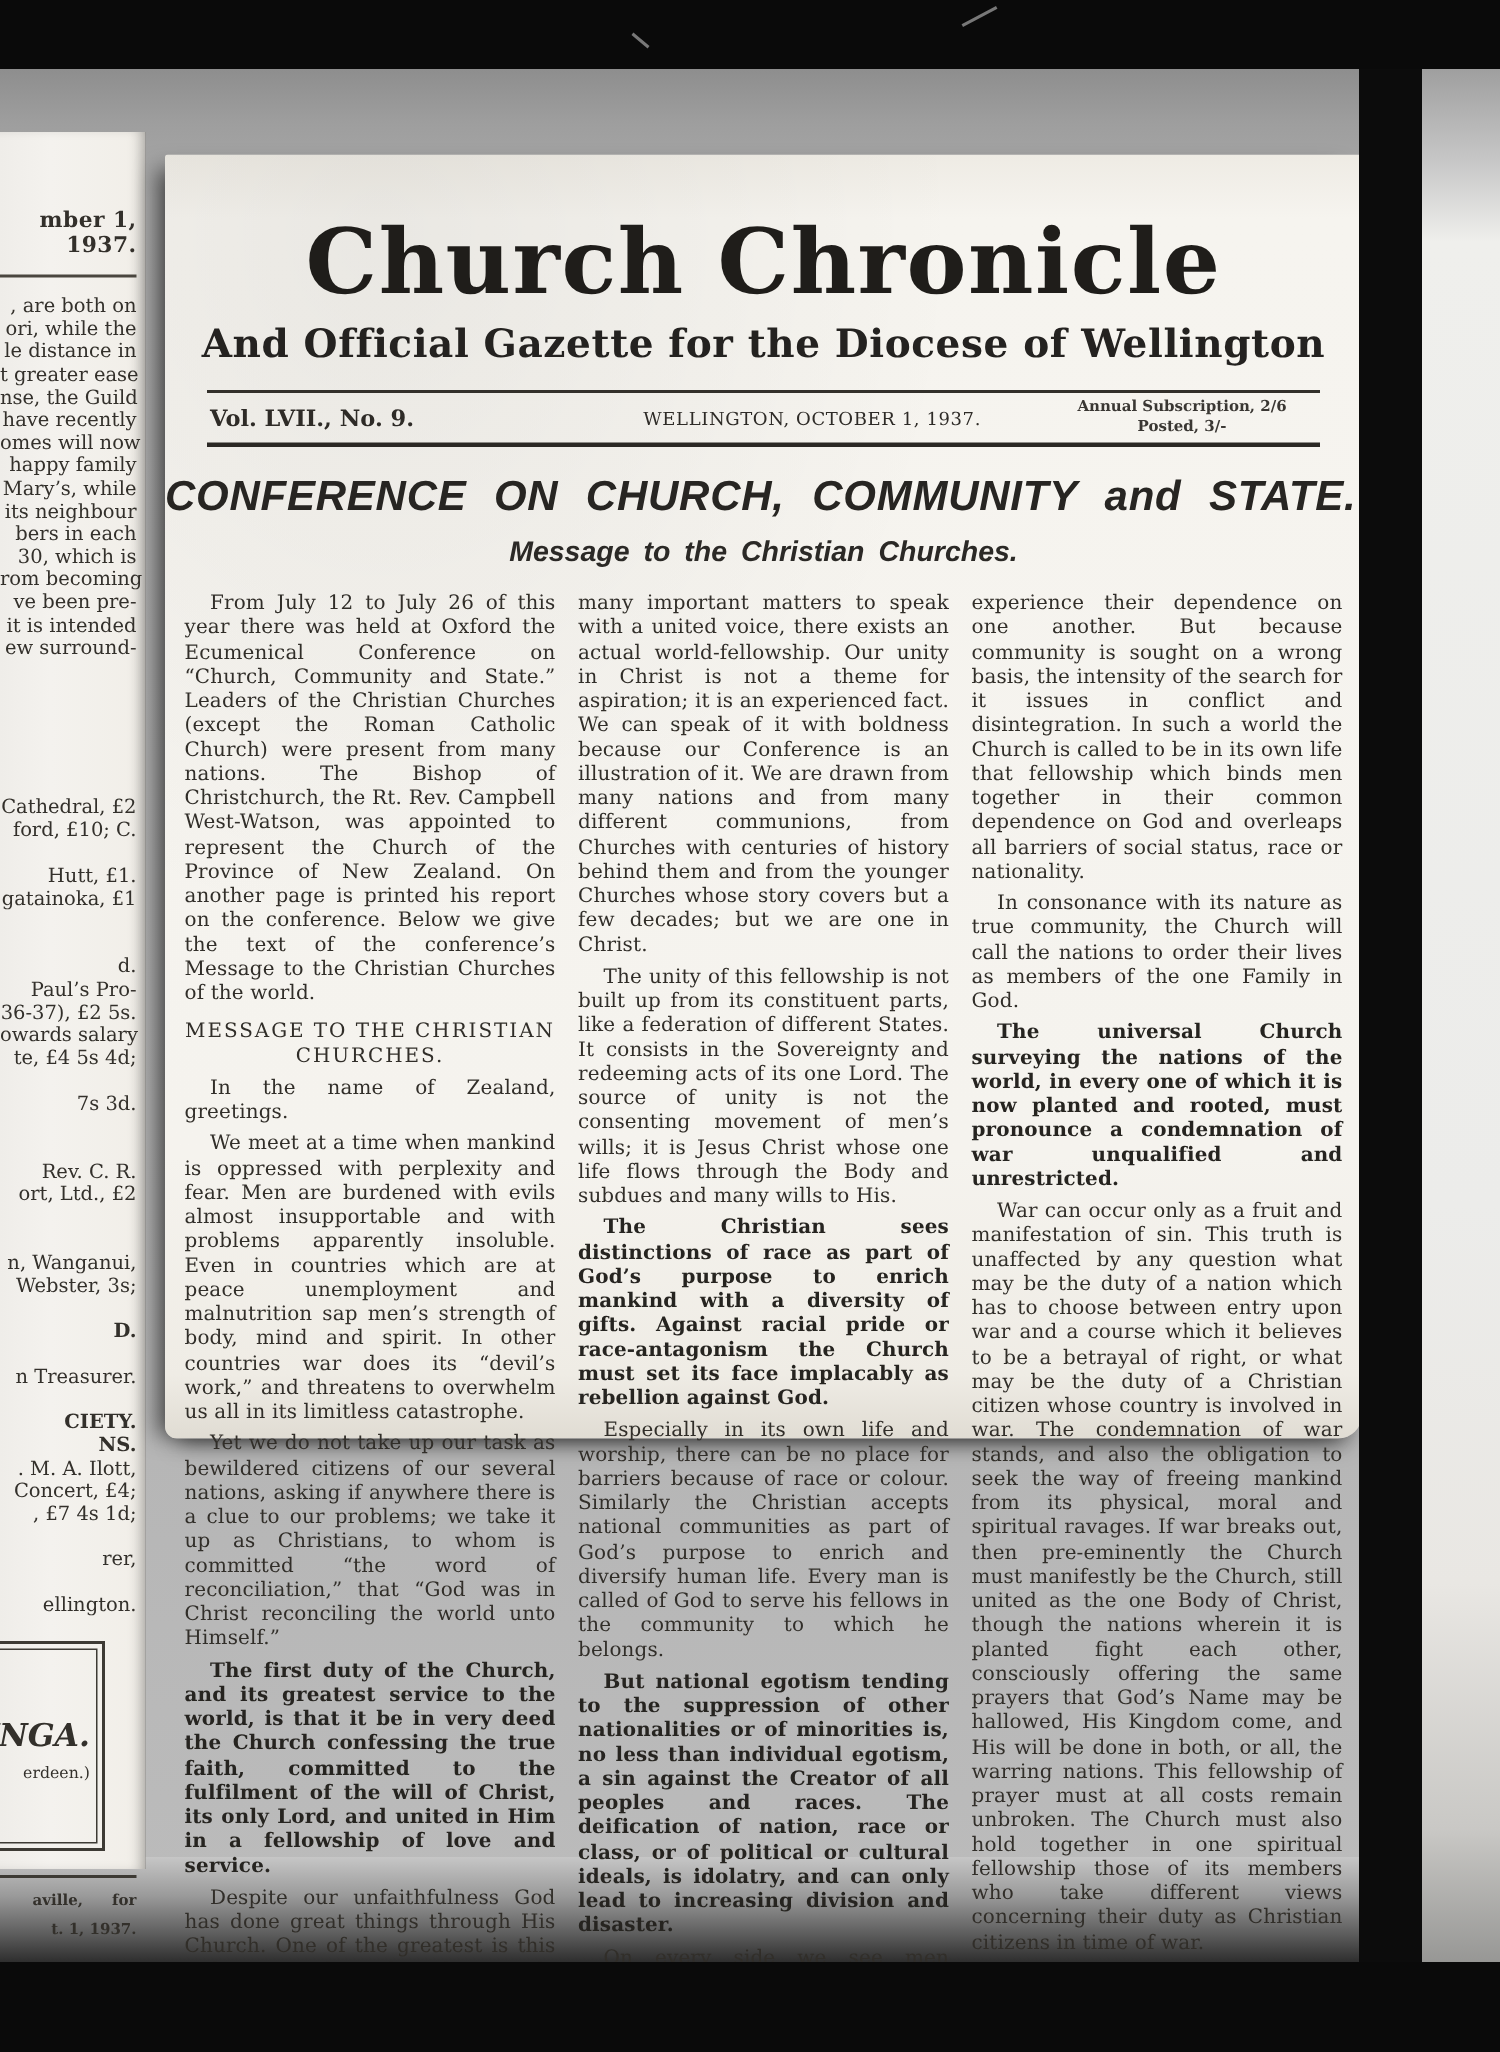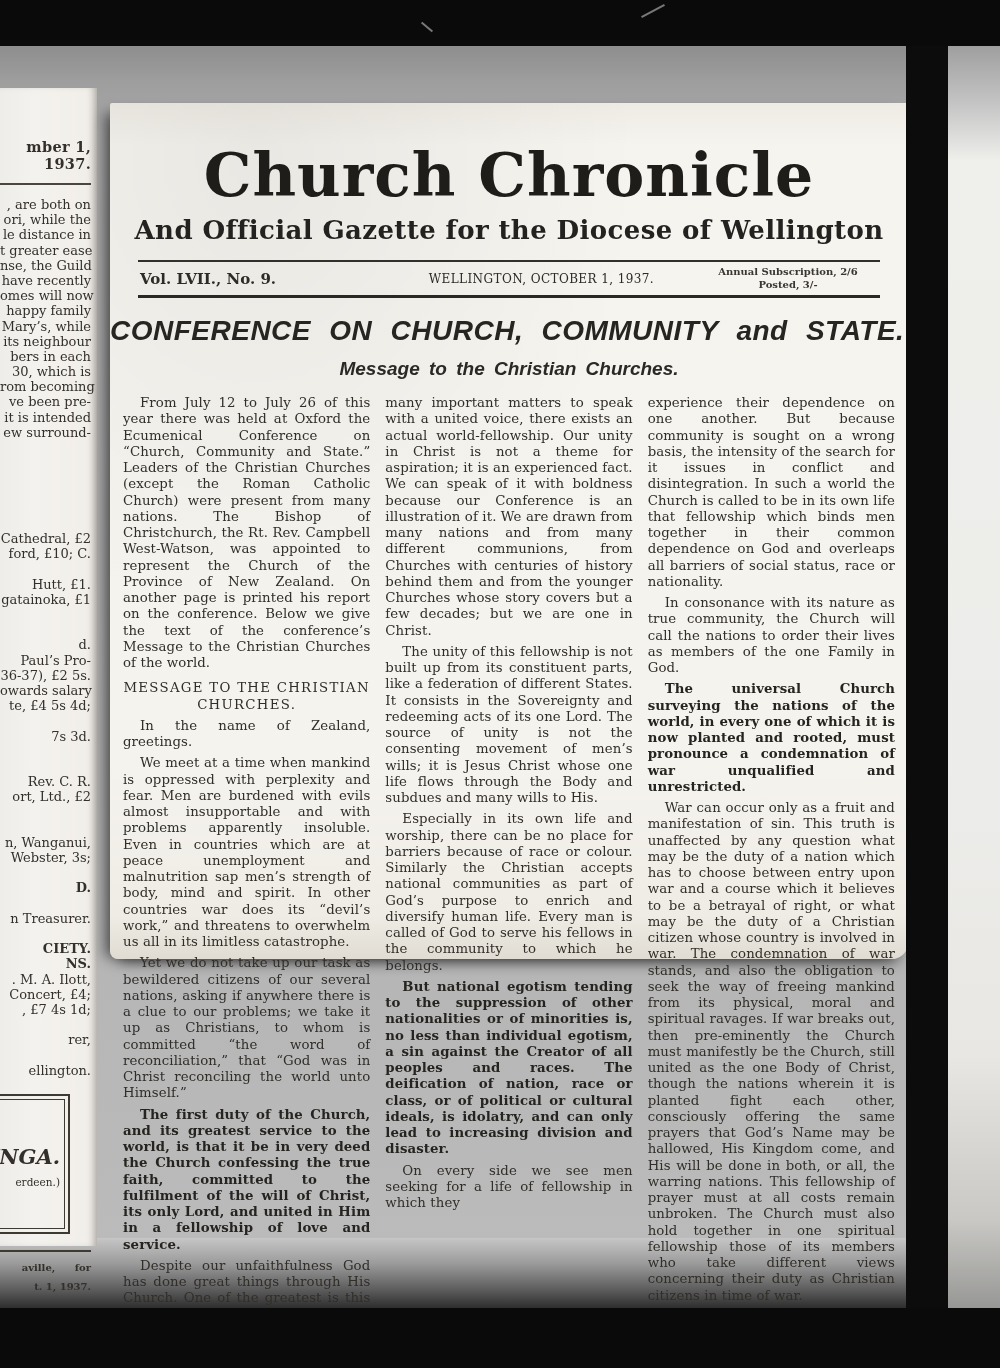--- a/index.html
+++ b/index.html
@@ -218,20 +218,21 @@
           <p class="blk-h">MESSAGE TO THE CHRISTIAN CHURCHES.</p>
           <p class="blk-p">In the name of Zealand, greetings.</p>
           <p class="blk-p">We meet at a time when mankind is oppressed with perplexity and fear. Men are burdened with evils almost insupportable and with problems apparently insoluble. Even in countries which are at peace unemployment and malnutrition sap men’s strength of body, mind and spirit. In other countries war does its “devil’s work,” and threatens to overwhelm us all in its limitless catastrophe.</p>
           <p class="blk-p">Yet we do not take up our task as bewildered citizens of our several nations, asking if anywhere there is a clue to our problems; we take it up as Christians, to whom is committed “the word of reconciliation,” that “God was in Christ reconciling the world unto Himself.”</p>
           <p class="blk-b">The first duty of the Church, and its greatest service to the world, is that it be in very deed the Church confessing the true faith, committed to the fulfilment of the will of Christ, its only Lord, and united in Him in a fellowship of love and service.</p>
           <p class="blk-p">Despite our unfaithfulness God has done great things through His Church. One of the greatest is this —that, notwithstanding the tragedy of our divisions and our inability in</p>
         </div>
       <div class="col" id="col-1">
           <p class="blk-p0">many important matters to speak with a united voice, there exists an actual world-fellowship. Our unity in Christ is not a theme for aspiration; it is an experienced fact. We can speak of it with boldness because our Conference is an illustration of it. We are drawn from many nations and from many different communions, from Churches with centuries of history behind them and from the younger Churches whose story covers but a few decades; but we are one in Christ.</p>
           <p class="blk-p">The unity of this fellowship is not built up from its constituent parts, like a federation of different States. It consists in the Sovereignty and redeeming acts of its one Lord. The source of unity is not the consenting movement of men’s wills; it is Jesus Christ whose one life flows through the Body and subdues and many wills to His.</p>
+          <p class="blk-b">The Christian sees distinctions of race as part of God’s purpose to enrich mankind with a diversity of gifts. Against racial pride or race-antagonism the Church must set its face implacably as rebellion against God.</p>
           <p class="blk-p">Especially in its own life and worship, there can be no place for barriers because of race or colour. Similarly the Christian accepts national communities as part of God’s purpose to enrich and diversify human life. Every man is called of God to serve his fellows in the community to which he belongs.</p>
           <p class="blk-b">But national egotism tending to the suppression of other nationalities or of minorities is, no less than individual egotism, a sin against the Creator of all peoples and races. The deification of nation, race or class, or of political or cultural ideals, is idolatry, and can only lead to increasing division and disaster.</p>
           <p class="blk-p">On every side we see men seeking for a life of fellowship in which they</p>
         </div>
       <div class="col" id="col-2">
           <p class="blk-p0">experience their dependence on one another. But because community is sought on a wrong basis, the intensity of the search for it issues in conflict and disintegration. In such a world the Church is called to be in its own life that fellowship which binds men together in their common dependence on God and overleaps all barriers of social status, race or nationality.</p>
           <p class="blk-p">In consonance with its nature as true community, the Church will call the nations to order their lives as members of the one Family in God.</p>
           <p class="blk-b">The universal Church surveying the nations of the world, in every one of which it is now planted and rooted, must pronounce a condemnation of war unqualified and unrestricted.</p>
           <p class="blk-p">War can occur only as a fruit and manifestation of sin. This truth is unaffected by any question what may be the duty of a nation which has to choose between entry upon war and a course which it believes to be a betrayal of right, or what may be the duty of a Christian citizen whose country is involved in war. The condemnation of war stands, and also the obligation to seek the way of freeing mankind from its physical, moral and spiritual ravages. If war breaks out, then pre-eminently the Church must manifestly be the Church, still united as the one Body of Christ, though the nations wherein it is planted fight each other, consciously offering the same prayers that God’s Name may be hallowed, His Kingdom come, and His will be done in both, or all, the warring nations. This fellowship of prayer must at all costs remain unbroken. The Church must also hold together in one spiritual fellowship those of its members who take different views concerning their duty as Christian citizens in time of war.</p>
           <p class="blk-center">(Continued on next page.)</p>

